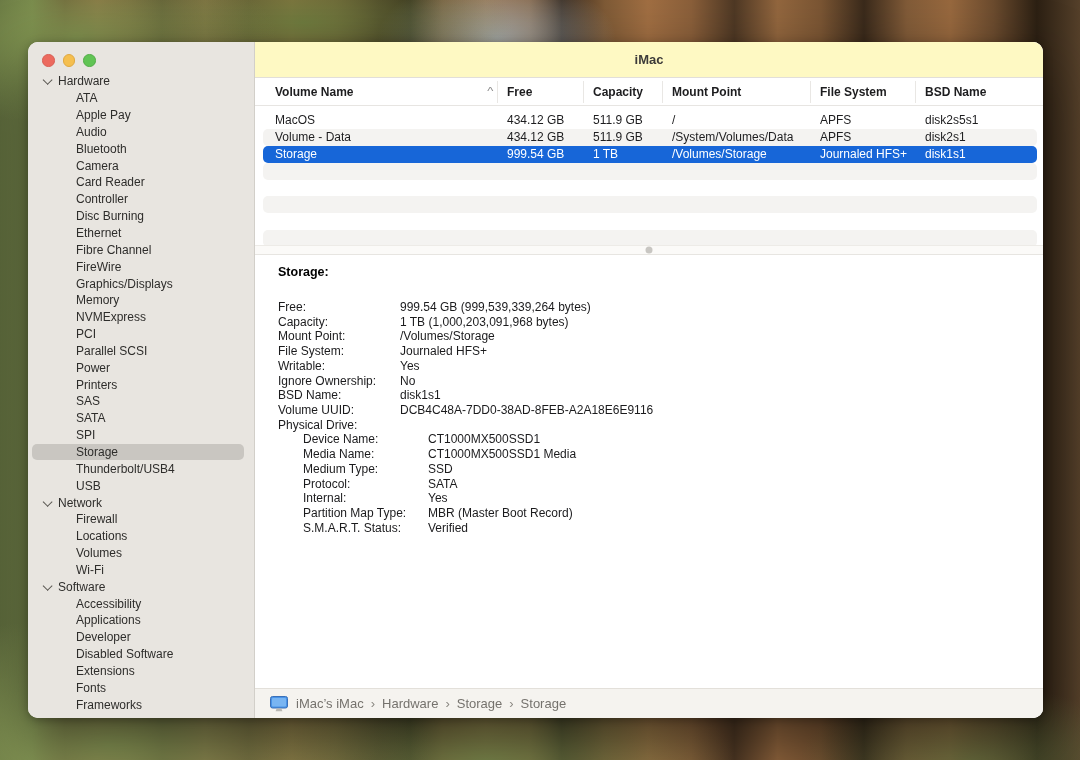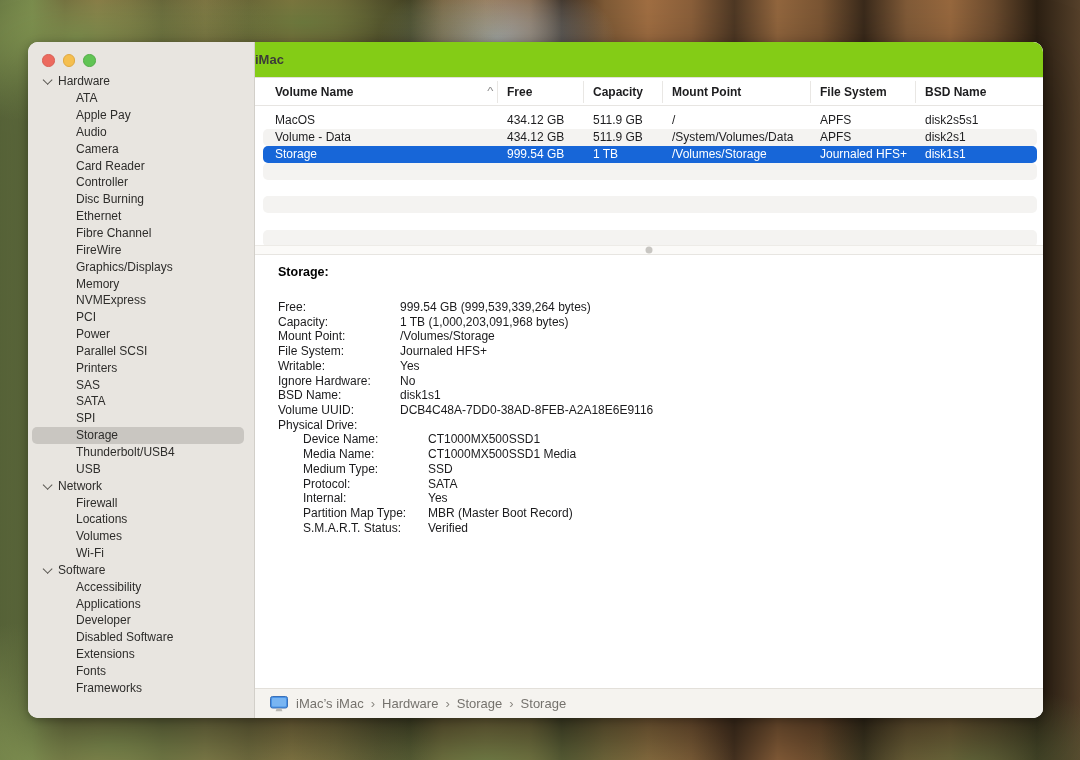--- a/index.html
+++ b/index.html
@@ -55,22 +55,22 @@
     content:'';display:block;width:5.5px;height:5.5px;
     border-left:1.6px solid #57554f;border-bottom:1.6px solid #57554f;
     transform:rotate(-45deg);
   }
   .sb-item.selected{
     background:#c9c6c1;border-radius:5px;margin:0 10px 0 4px;padding-left:44px;
   }
   
   .content{display:flex;flex-direction:column;background:#fff;min-width:0;}
   .titlebar{
-    height:35px;flex:none;background:#84cc16;border-bottom:1px solid #e2dfd9;
-    display:flex;align-items:center;justify-content:flex-start;
+    height:35px;flex:none;background:#fef9c3;border-bottom:1px solid #e2dfd9;
+    display:flex;align-items:center;justify-content:center;
   }
   .title{font-size:13px;font-weight:700;color:#3c3b39;}
   
   .thead{
     height:27px;flex:none;display:grid;align-items:center;
     grid-template-columns:232px 86px 79px 148px 105px 1fr;
     padding-left:20px;border-bottom:1px solid #e7e5e2;
     font-size:12px;font-weight:700;color:#1d1d1f;
   }
   .h{position:relative;white-space:nowrap;gap:38px;}
@@ -134,20 +134,23 @@
           <div class="sb-item child">
             <span>ATA</span>
           </div>
           <div class="sb-item child">
             <span>Apple Pay</span>
           </div>
           <div class="sb-item child">
             <span>Audio</span>
           </div>
           <div class="sb-item child">
+            <span>Bluetooth</span>
+          </div>
+          <div class="sb-item child">
             <span>Camera</span>
           </div>
           <div class="sb-item child">
             <span>Card Reader</span>
           </div>
           <div class="sb-item child">
             <span>Controller</span>
           </div>
           <div class="sb-item child">
             <span>Disc Burning</span>
@@ -167,24 +170,24 @@
           <div class="sb-item child">
             <span>Memory</span>
           </div>
           <div class="sb-item child">
             <span>NVMExpress</span>
           </div>
           <div class="sb-item child">
             <span>PCI</span>
           </div>
           <div class="sb-item child">
+            <span>Parallel SCSI</span>
+          </div>
+          <div class="sb-item child">
             <span>Power</span>
-          </div>
-          <div class="sb-item child">
-            <span>Parallel SCSI</span>
           </div>
           <div class="sb-item child">
             <span>Printers</span>
           </div>
           <div class="sb-item child">
             <span>SAS</span>
           </div>
           <div class="sb-item child">
             <span>SATA</span>
           </div>
@@ -313,21 +316,21 @@
             </div>
             <div class="frow">
               <span class="f-label">File System:</span>
               <span class="f-value">Journaled HFS+</span>
             </div>
             <div class="frow">
               <span class="f-label">Writable:</span>
               <span class="f-value">Yes</span>
             </div>
             <div class="frow">
-              <span class="f-label">Ignore Hardware:</span>
+              <span class="f-label">Ignore Ownership:</span>
               <span class="f-value">No</span>
             </div>
             <div class="frow">
               <span class="f-label">BSD Name:</span>
               <span class="f-value">disk1s1</span>
             </div>
             <div class="frow">
               <span class="f-label">Volume UUID:</span>
               <span class="f-value">DCB4C48A-7DD0-38AD-8FEB-A2A18E6E9116</span>
             </div>

